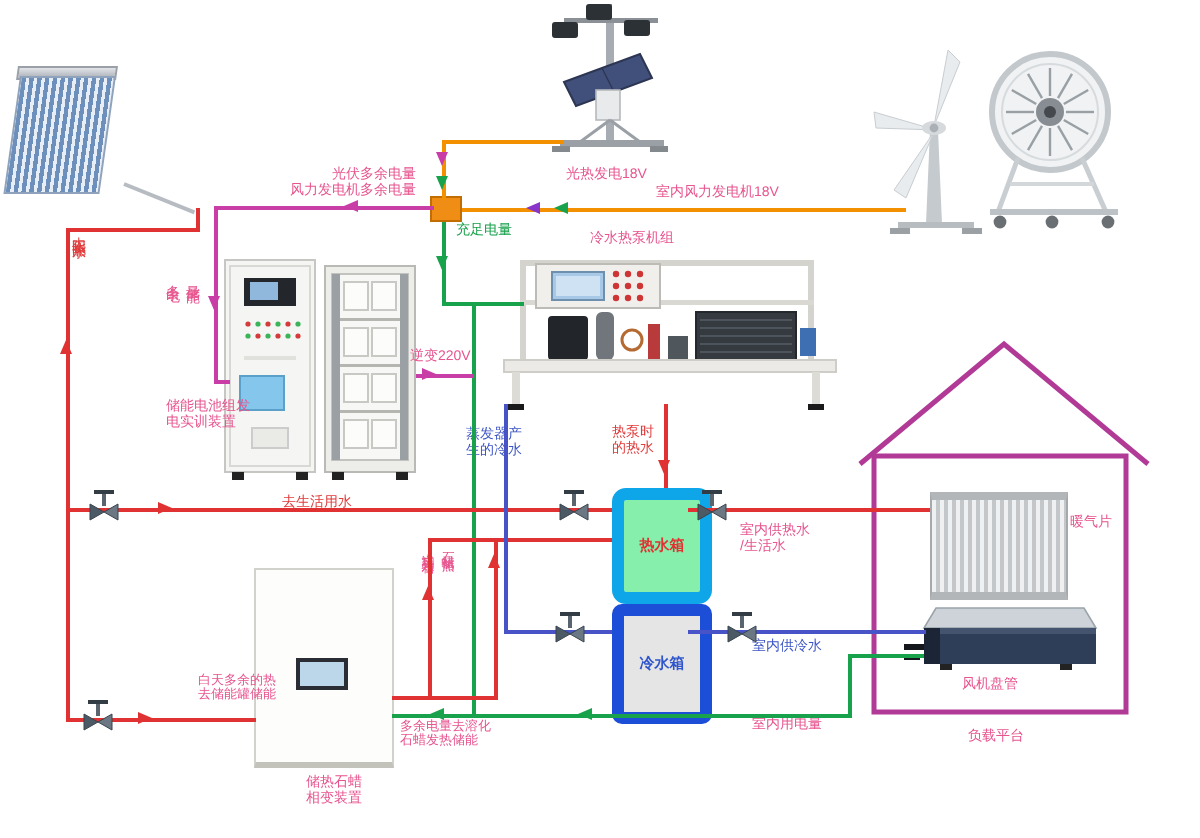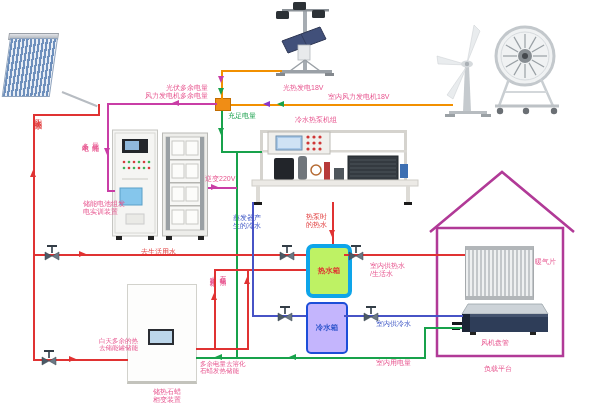--- a/index.html
+++ b/index.html
@@ -184,24 +184,24 @@
   </svg>
 
   <div class="paraffin">
     <div class="pscreen">
         <i></i>
       </div>
   </div>
 
   <div class="jbox"></div>
 
-  <div class="tank" style="left:306px;top:244px;width:38px;height:46px;border:4px solid #0ea5e9;border-radius:7px;background:#bef264;color:#e03232">
+  <div class="tank" style="left:306px;top:244px;width:38px;height:46px;border:6px solid #0ea5e9;border-radius:7px;background:#86efac;color:#e03232">
     <span>热水箱</span>
   </div>
-  <div class="tank" style="left:306px;top:302px;width:38px;height:48px;border:2px solid #1d4ed8;border-radius:5px;background:#c4b5fd;color:#2f55cc">
+  <div class="tank" style="left:306px;top:302px;width:38px;height:48px;border:6px solid #1d4ed8;border-radius:5px;background:#e5e5e5;color:#2f55cc">
     <span>冷水箱</span>
   </div>
 
   <svg style="left:423px;top:158px" width="154" height="206" viewBox="0 0 154 206">
     <polyline points="7,74 79,14 151,74" fill="none" stroke="#b13a97" stroke-width="2.5"></polyline>
     <rect x="14" y="70" width="126" height="128" fill="none" stroke="#b13a97" stroke-width="2.5"></rect>
   </svg>
   <div class="radiator"></div>
   <svg style="left:450px;top:296px" width="100" height="46" viewBox="0 0 100 46">
     <polygon points="18,8 92,8 98,18 12,18" fill="#cdd3d8" stroke="#9aa4aa" stroke-width="0.8"></polygon>

